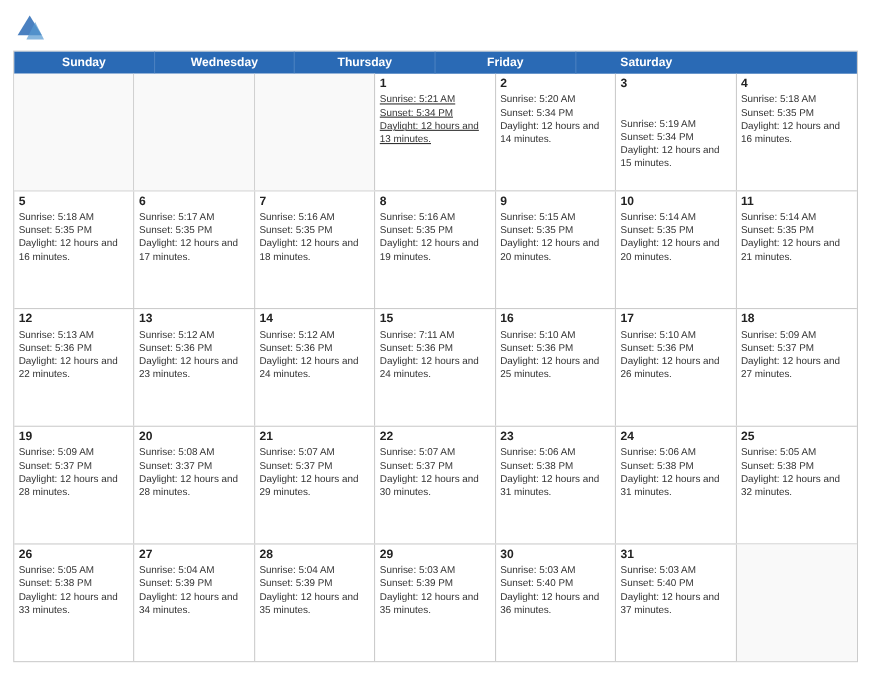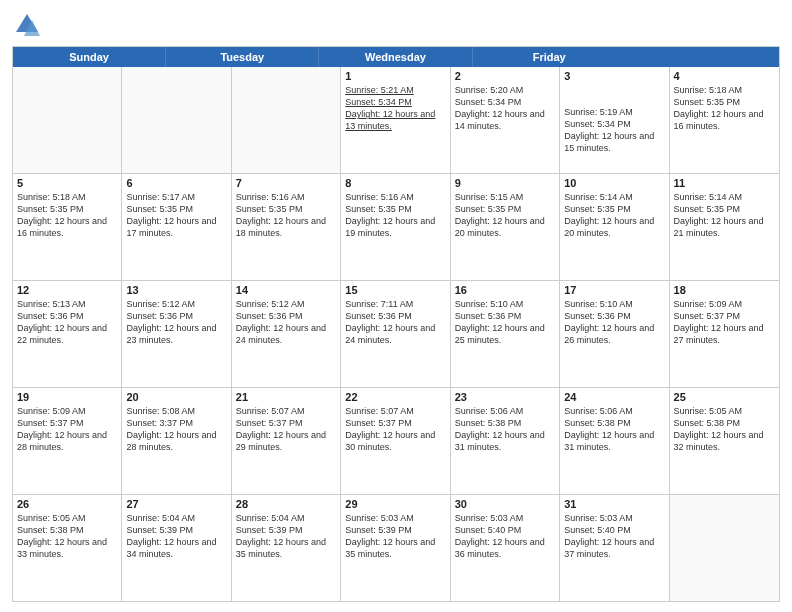--- a/index.html
+++ b/index.html
@@ -61,21 +61,21 @@
       color: #444;
     }
     .calendar {
       flex: 1;
       display: flex;
       flex-direction: column;
       border: 1px solid #ccc;
     }
     .cal-header-row {
       display: grid;
-      grid-template-columns: repeat(5, 1fr);
+      grid-template-columns: repeat(6, 1fr);
       background: #2a6ab5;
     }
     .cal-header-cell {
       color: #fff;
       font-size: 11px;
       font-weight: bold;
       text-align: center;
       padding: 4px 2px;
       border-right: 1px solid #4a80c0;
     }
@@ -133,23 +133,24 @@
     </div>
     <div class="title-block">
       <div class="title-month"></div>
       <div class="title-location"></div>
     </div>
   </div>
 
   <div class="calendar">
     <div class="cal-header-row">
     <div class="cal-header-cell">Sunday</div>
-        <div class="cal-header-cell">Tuesday</div>
         <div class="cal-header-cell">Wednesday</div>
+        <div class="cal-header-cell">Thursday</div>
         <div class="cal-header-cell">Friday</div>
+        <div class="cal-header-cell">Saturday</div>
       </div>
     <div class="cal-body">
     <div class="cal-week">
           <div class="cal-cell empty"></div>
           <div class="cal-cell empty"></div>
           <div class="cal-cell empty"></div>
           <div class="cal-cell">
             <span class="day-num">1</span>
             <div class="cell-text" style="white-space: pre-line; text-decoration: underline;">Sunrise: 5:21 AM
 Sunset: 5:34 PM

